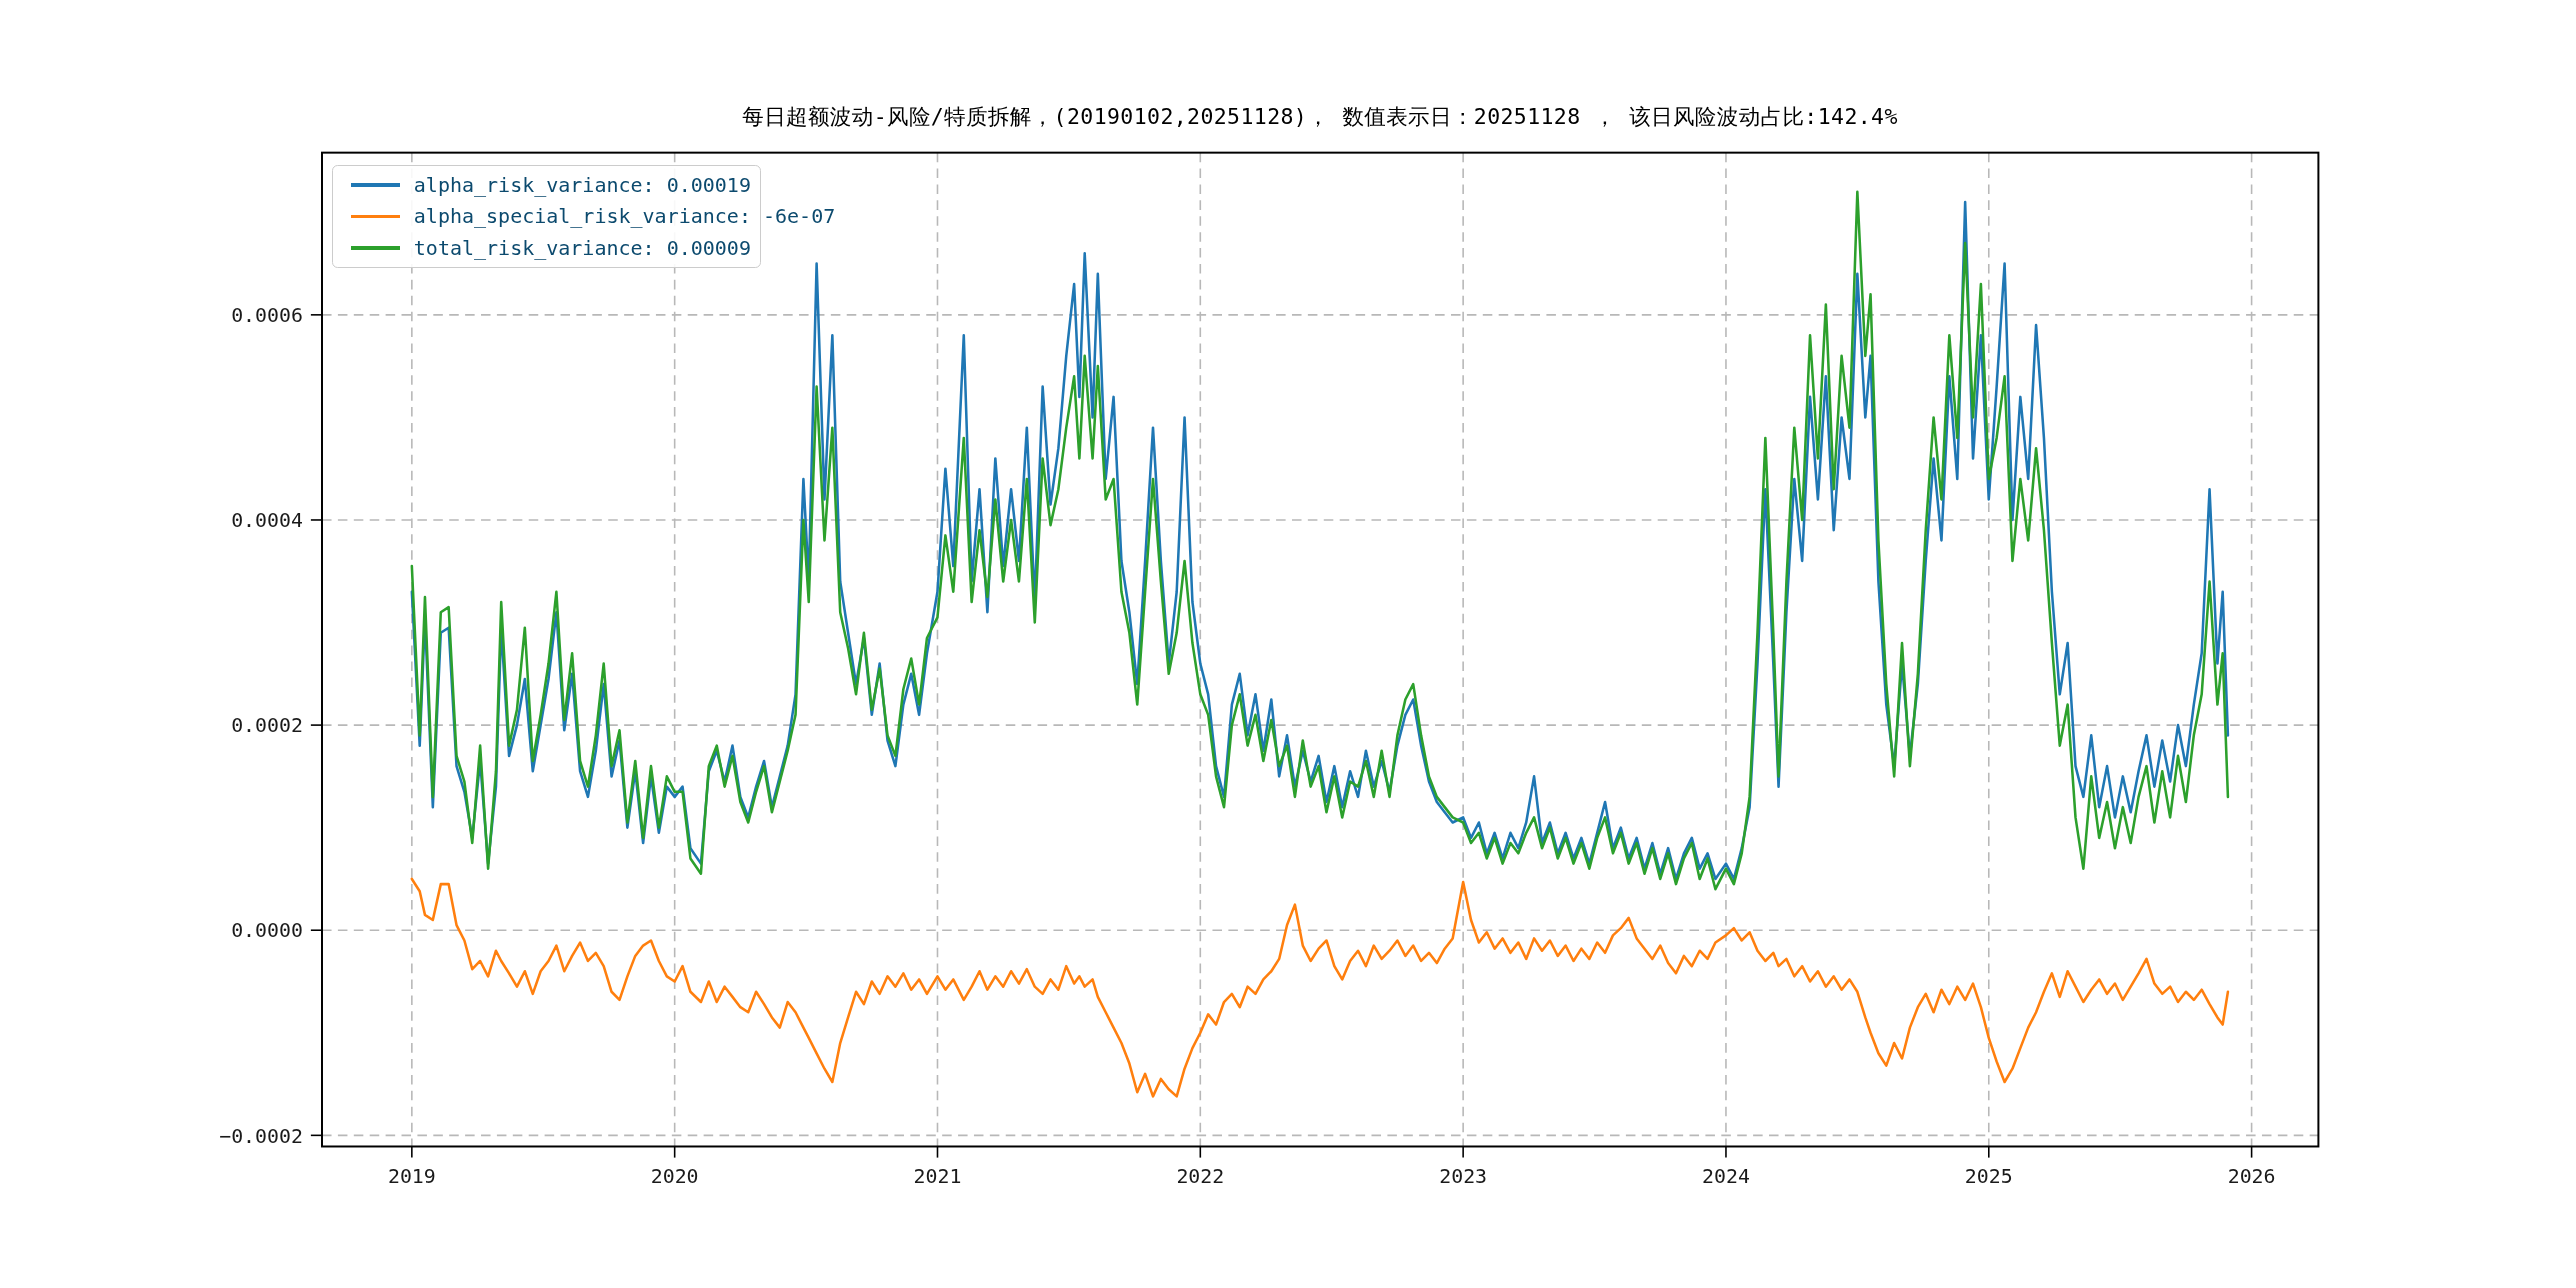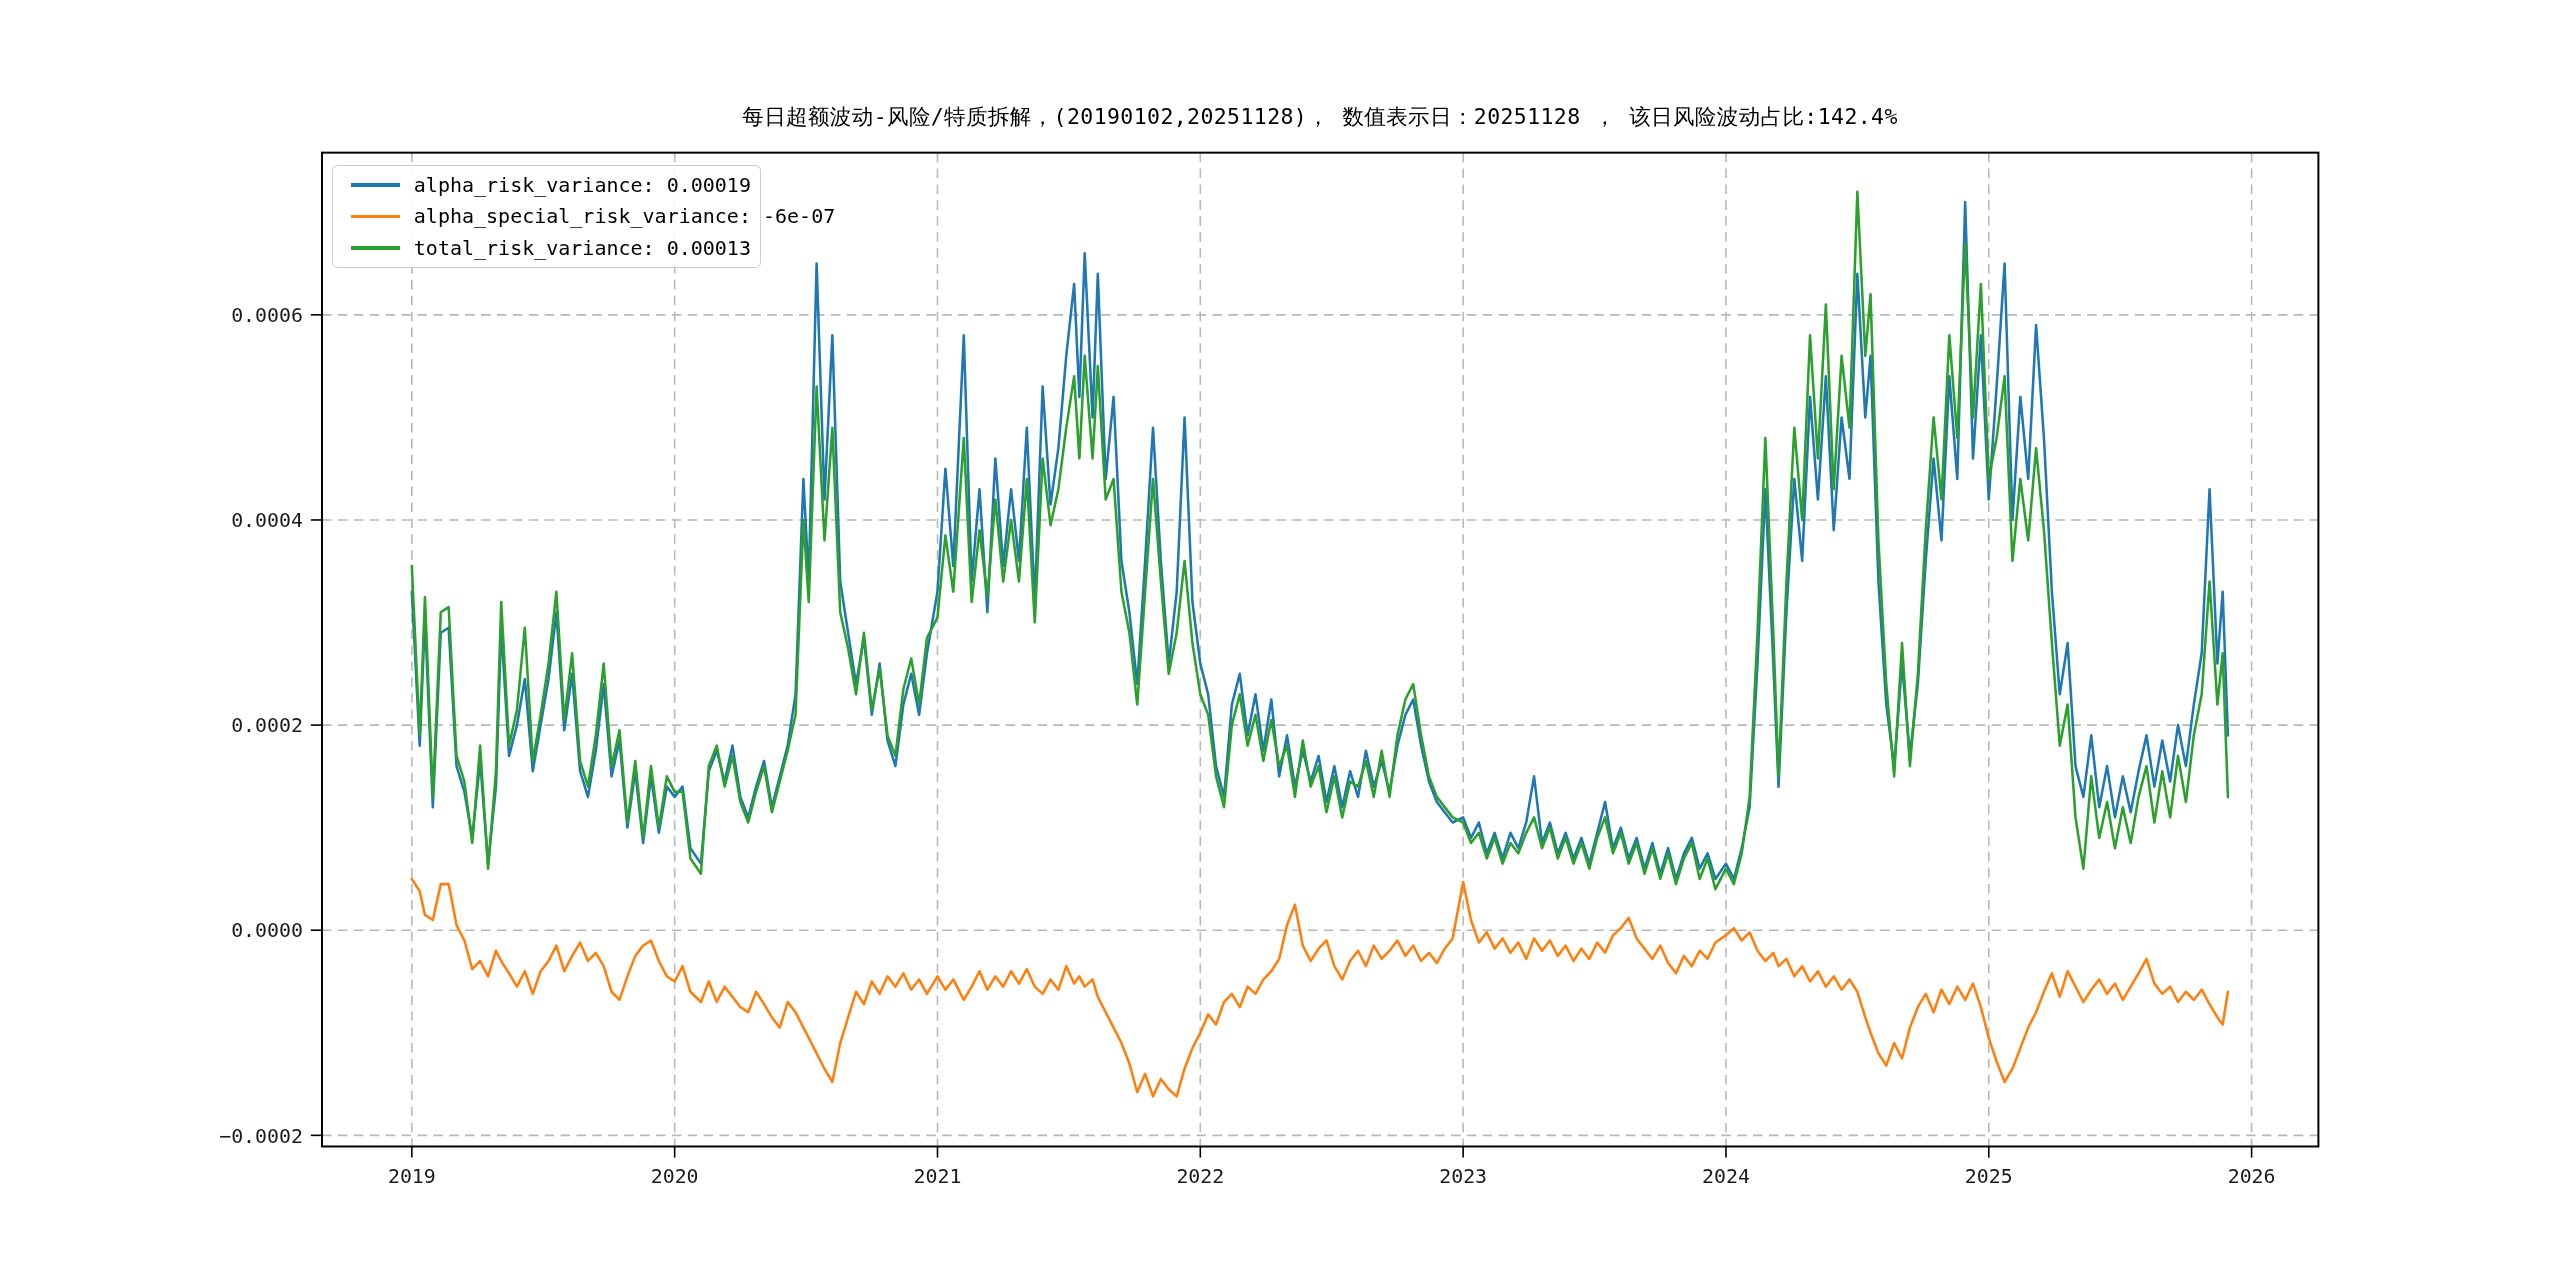--- a/index.html
+++ b/index.html
@@ -8,21 +8,21 @@
   .figure{position:absolute;left:0;top:0;width:2576px;height:1288px;border-radius:14px;}
   .chart-title{position:absolute;left:322px;top:102px;width:1996px;text-align:center;
        font-size:21.5px;color:#000;letter-spacing:0.4px;white-space:nowrap;}
   svg{position:absolute;left:0;top:0;}
   .legend-box{position:absolute;left:332px;top:165px;width:429px;height:103px;
        background:rgba(255,255,255,0.9);border:1.6px solid #cccccc;border-radius:5.6px;
        display:flex;flex-direction:column;justify-content:space-around;
        padding:3.2px 0 3.2px 0;box-sizing:border-box;z-index:5;}
   .legend-row{display:flex;align-items:center;padding-left:17.5px;}
   .legend-swatch{display:inline-block;width:49px;height:3.2px;margin-right:14.3px;flex:0 0 auto;}
-  .legend-label{font-size:20px;color:#000000;white-space:nowrap;}
+  .legend-label{font-size:20px;color:#0c4a6e;white-space:nowrap;}
 </style>
 </head>
 <body>
 
 <div class="figure">
   <div class="chart-title">每日超额波动-风险/特质拆解，(20190102,20251128)，  数值表示日：20251128 ， 该日风险波动占比:142.4%</div>
 
   <svg id="plot-svg" width="2576" height="1288" viewBox="0 0 3240 1620">
       <g stroke="#b8b8b8" stroke-width="2" stroke-dasharray="12 8">
         <line x1="518" y1="192" x2="518" y2="1442"></line>
@@ -86,17 +86,17 @@
     <div class="legend-row">
       <span class="legend-swatch" style="background: rgb(31, 119, 180);"></span>
       <span class="legend-label">alpha_risk_variance: 0.00019</span>
     </div>
     <div class="legend-row">
       <span class="legend-swatch" style="background: rgb(255, 127, 14);"></span>
       <span class="legend-label">alpha_special_risk_variance: -6e-07</span>
     </div>
     <div class="legend-row">
       <span class="legend-swatch" style="background: rgb(44, 160, 44);"></span>
-      <span class="legend-label">total_risk_variance: 0.00013</span>
+      <span class="legend-label">total_risk_variance: 0.00009</span>
     </div>
   </div>
 </div>
 
 
 </body></html>

